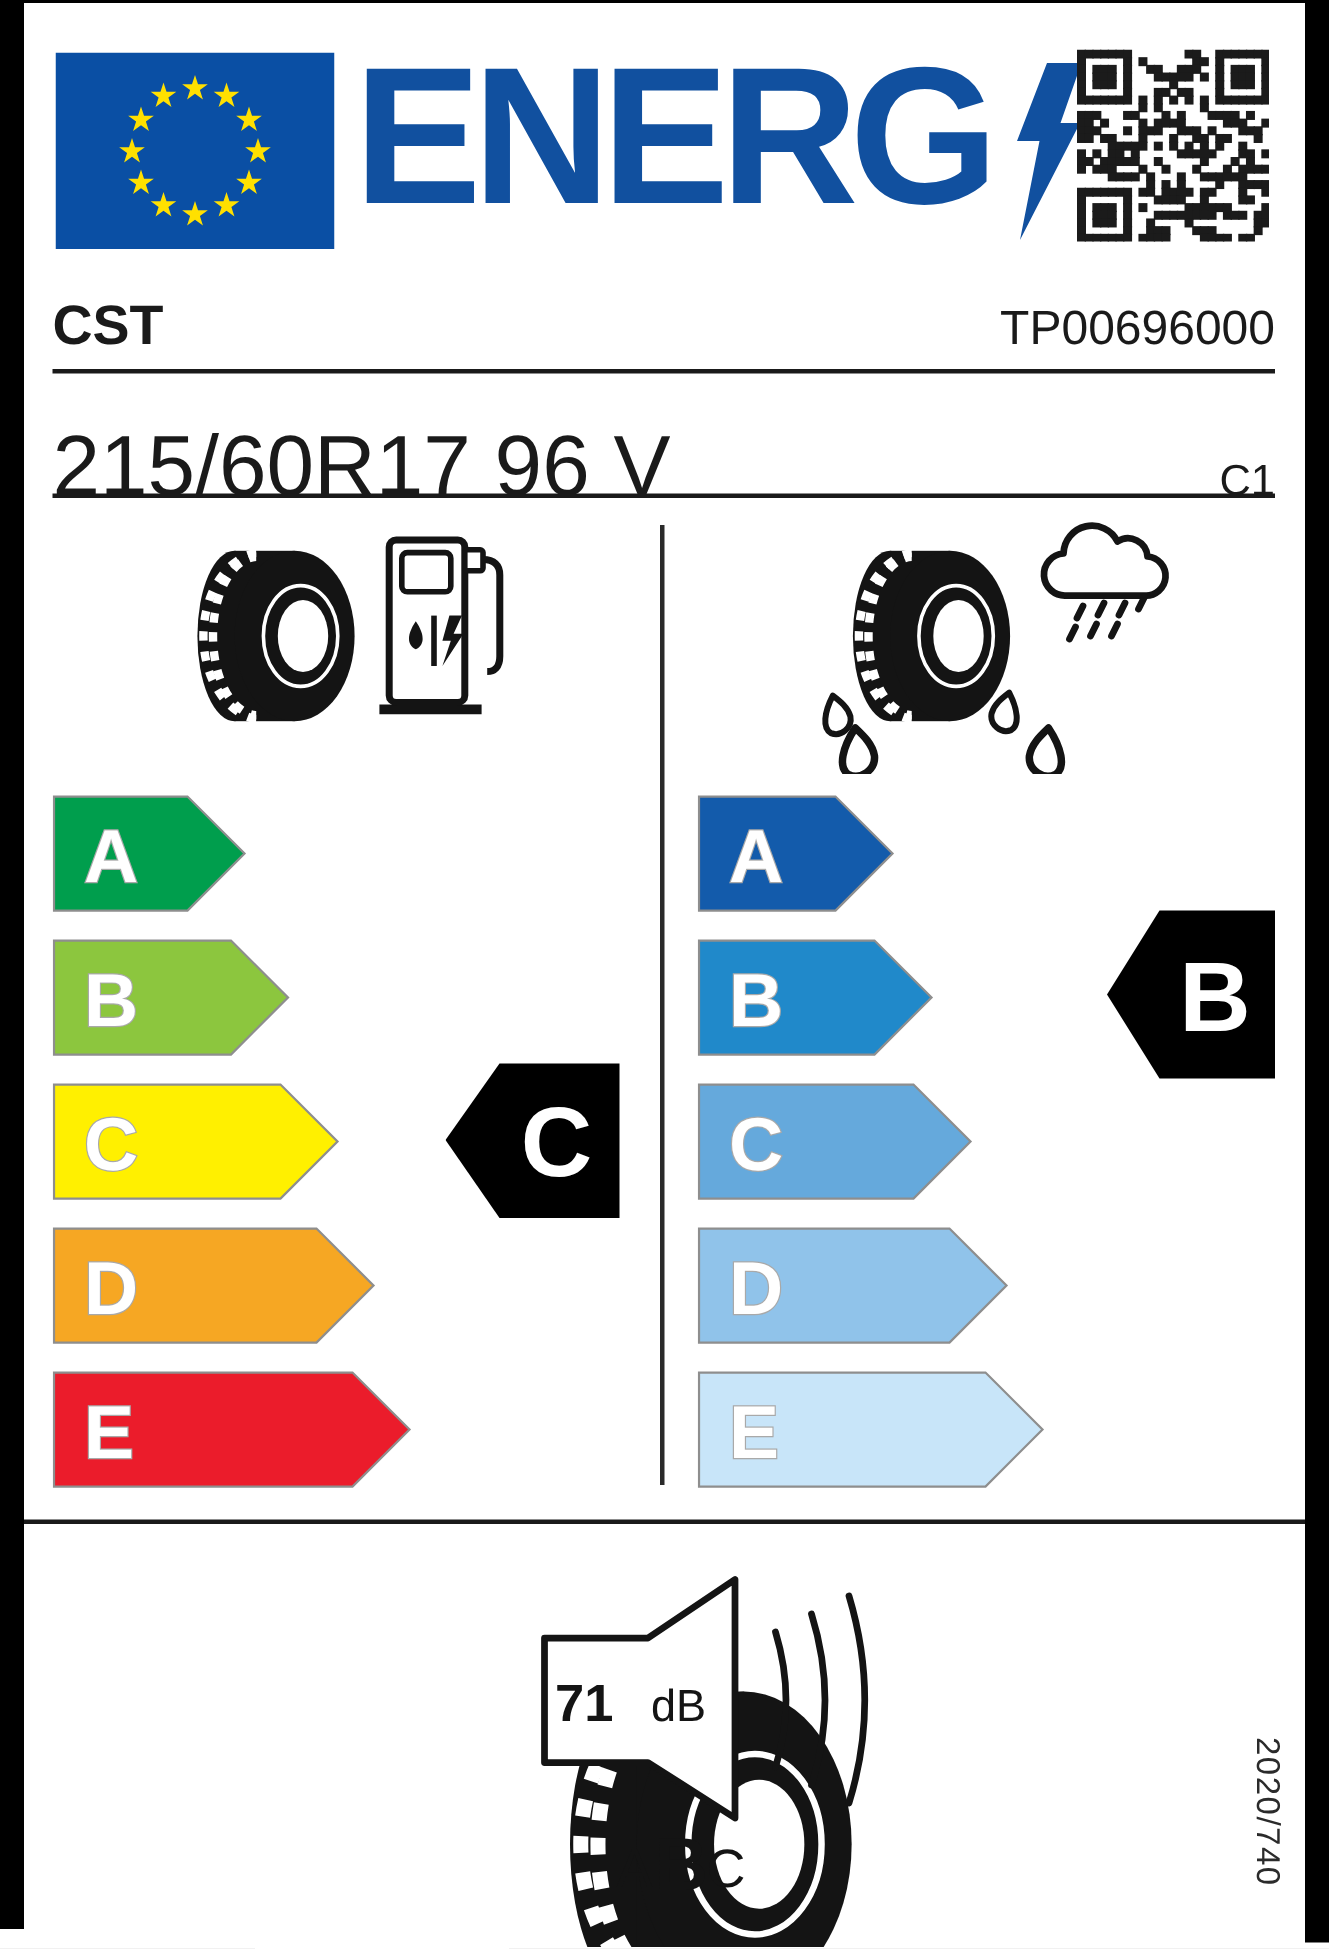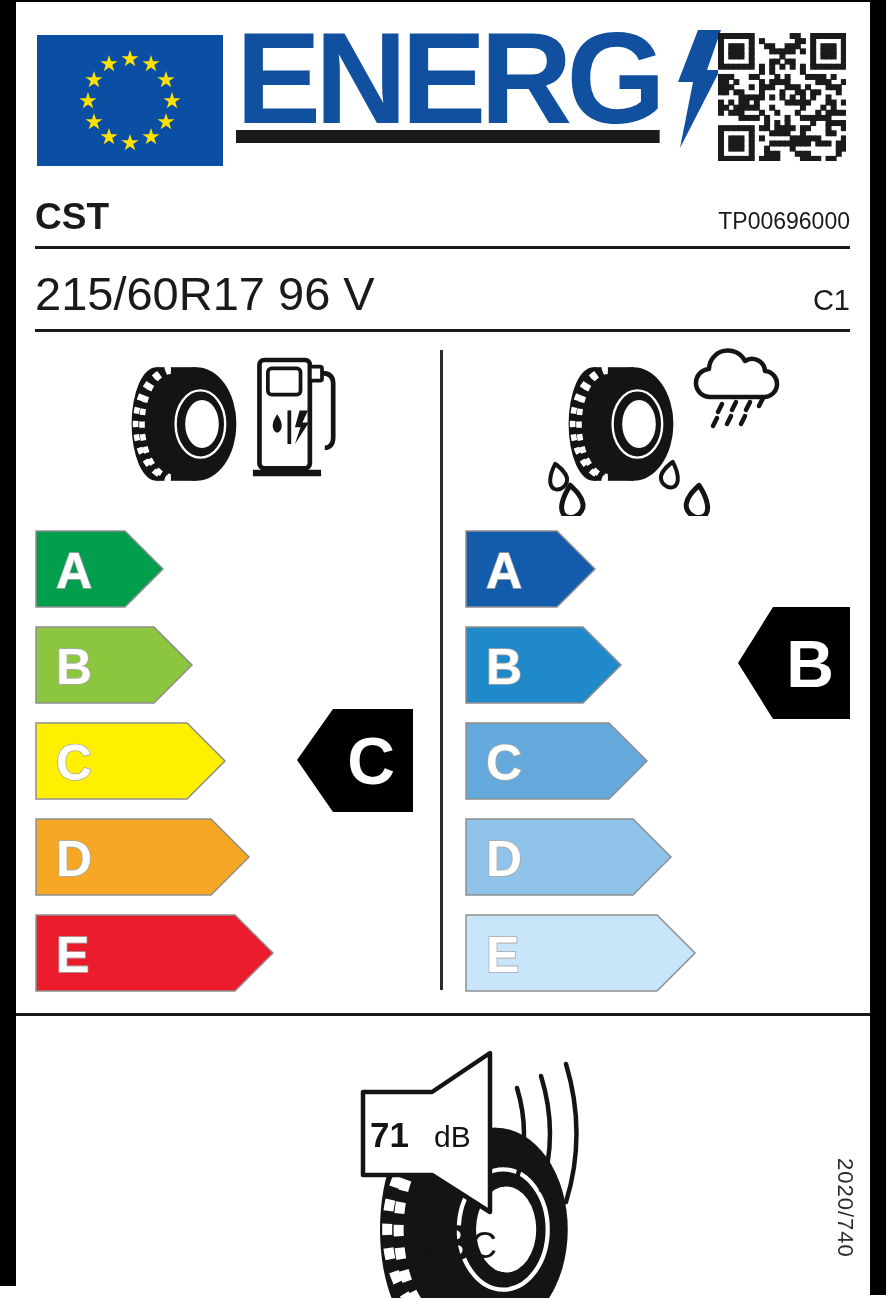--- a/index.html
+++ b/index.html
@@ -8,35 +8,35 @@
     font-family:"Liberation Sans","DejaVu Sans",sans-serif; color:#1a1a1a;
     overflow:hidden; margin:0 auto;
   }
   .abs{position:absolute;}
   .border-left{left:0;top:0;width:16px;height:1286px;background:#000;}
   .border-right{left:870px;top:0;width:16px;height:1295px;background:#000;}
   .border-top{left:0;top:0;width:886px;height:2px;background:#000;}
 
   
   .eu-flag{left:37px;top:35px;}
-  .energ{left:236px;top:28px;height:120px;display:flex;align-items:flex-start;text-decoration:underline;}
+  .energ{left:236px;top:40px;height:120px;display:flex;align-items:flex-start;}
   .energ-text{
     font-size:130px;font-weight:bold;line-height:0.78;letter-spacing:-6px;
     color:#11509f;transform:scaleX(0.98);transform-origin:left top;white-space:nowrap;
   }
   .bolt{margin-left:6px;margin-top:2px;}
   .qr{left:718px;top:33px;}
 
   
   .row{left:35px;width:815px;display:flex;justify-content:space-between;align-items:baseline;gap:32px;}
   .row-brand{top:196px;}
   .brand{font-size:37px;font-weight:bold;letter-spacing:0px;}
-  .pcode{font-size:23px;font-weight:400;}
+  .pcode{font-size:32px;font-weight:400;}
   .row-size{top:266px;}
-  .tsize{font-size:47px;font-weight:400;}
+  .tsize{font-size:57px;font-weight:400;margin-top:12px;}
   .tclass{font-size:29px;font-weight:400;}
   .hline{left:35px;width:815px;height:3px;background:#1a1a1a;}
   .hl1{top:246px;} .hl2{top:329px;}
   .hl3{left:16px;top:1013px;width:854px;}
   .vdivider{left:440px;top:350px;width:3px;height:640px;background:#2a2a2a;}
 
   
   .scale{left:35px;top:530px;display:flex;flex-direction:column;}
   .scale.right{left:465px;}
   .scale svg{display:block;margin-bottom:18px;}

